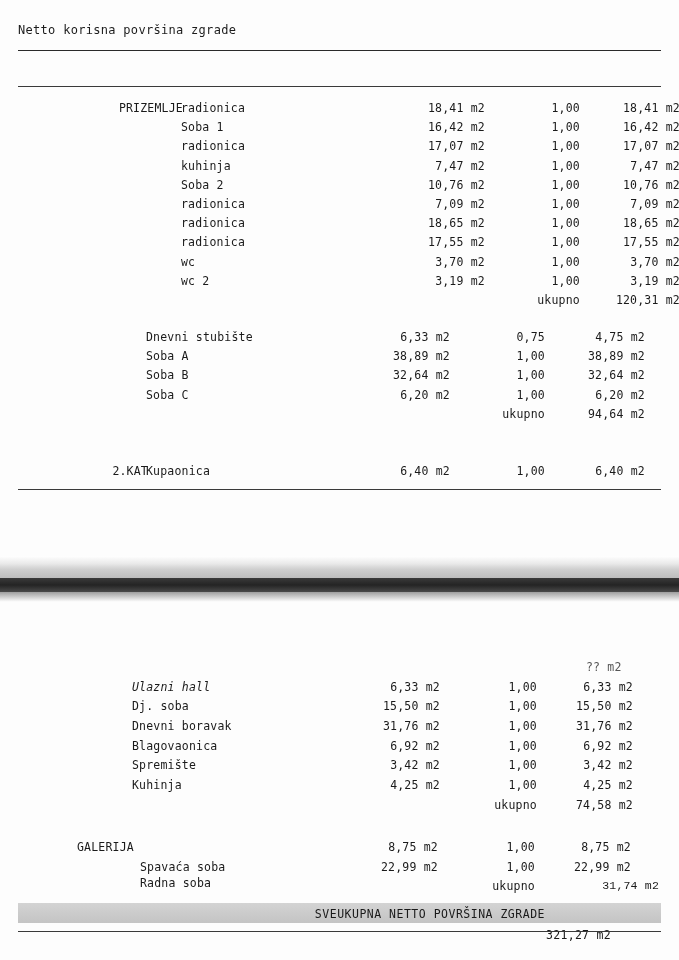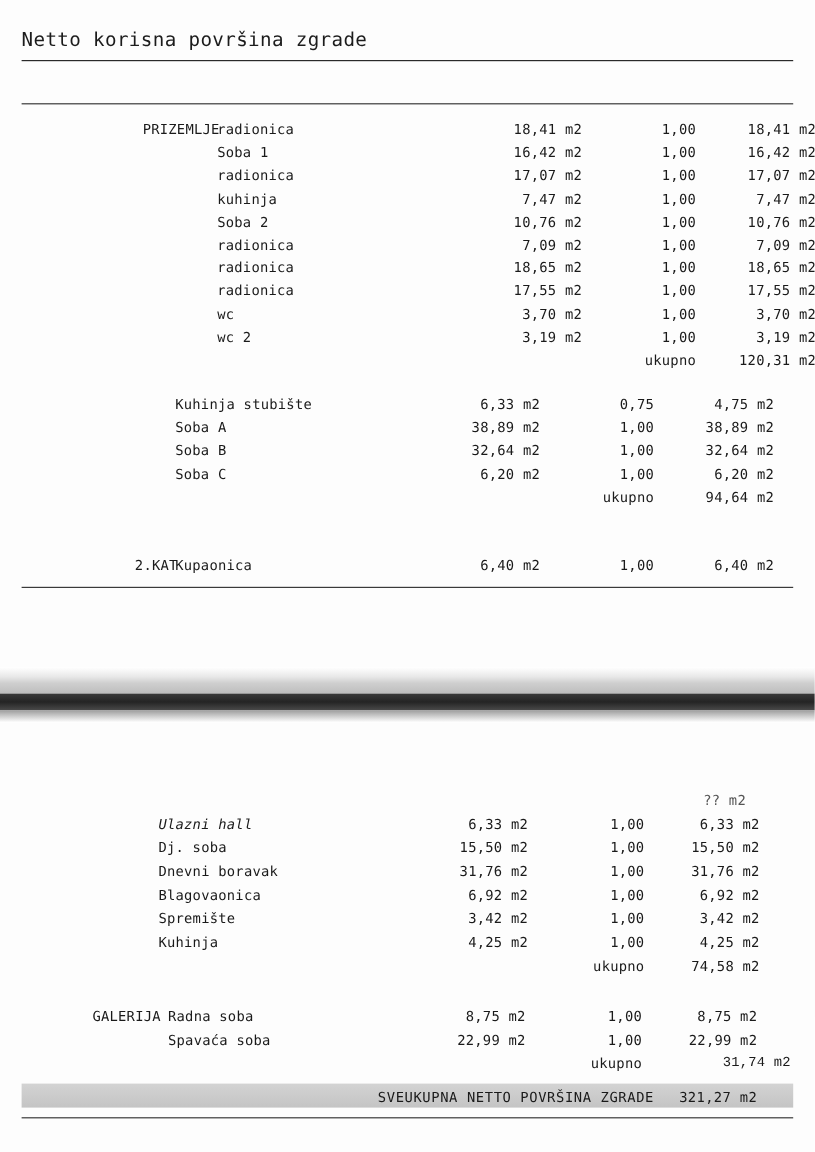--- a/index.html
+++ b/index.html
@@ -20,21 +20,21 @@
     width: 679px;
     height: 960px;
     background: #fdfdfd;
   }
 
   
   .doc-title {
     position: absolute;
     left: 18px;
     top: 23px;
-    font-size: 16px;
+    font-size: 12px;
     letter-spacing: 0.3px;
     color: #1c1c1c;
   }
 
   .rule {
     position: absolute;
     background: #2a2a2a;
     height: 1px;
   }
   .rule.thin { height: 1px; background: #3a3a3a; }
@@ -135,23 +135,24 @@
     left: 300px;
     width: 245px;
     text-align: right;
     font-size: 11.5px;
     letter-spacing: 0.5px;
   }
   .total-value {
     position: absolute;
     left: 540px;
     width: 105px;
-    text-align: right;
+    text-align: center;
     font-size: 11.5px;
     letter-spacing: 0.3px;
+    margin-top: 21px;
   }
   .bottom-rule {
     position: absolute;
     left: 18px;
     width: 643px;
     height: 1px;
     background: #3a3a3a;
   }
 </style>
 </head>
@@ -229,21 +230,21 @@
       <div class="c-calc">3,19 m2</div>
     </div>
     <div class="row">
       <div class="subtotal-label">ukupno</div>
       <div class="c-calc">120,31 m2</div>
     </div>
   </div>
 
   <div class="table" style="top:330px;">
     <div class="row">
-      <div class="c-name">Kuhinja stubište</div>
+      <div class="c-name">Dnevni stubište</div>
       <div class="c-measure">6,33 m2</div>
       <div class="c-coef">0,75</div>
       <div class="c-calc">4,75 m2</div>
     </div>
     <div class="row">
       <div class="c-name">Soba A</div>
       <div class="c-measure">38,89 m2</div>
       <div class="c-coef">1,00</div>
       <div class="c-calc">38,89 m2</div>
     </div>
@@ -322,21 +323,21 @@
     </div>
     <div class="row" style="height:19.7px;">
       <div class="subtotal-label" style="left:440px;">ukupno</div>
       <div class="c-calc" style="left:528px;">74,58 m2</div>
     </div>
   </div>
 
   <div class="table" style="top:840px;">
     <div class="row" style="height:19.7px;">
       <div class="c-group" style="right:545px;">GALERIJA</div>
-      <div class="c-name" style="left:140px;">Radna soba</div>
+      <div class="c-name" style="left:140px;margin-top:36px;">Radna soba</div>
       <div class="c-measure" style="left:288px;">8,75 m2</div>
       <div class="c-coef" style="left:438px;">1,00</div>
       <div class="c-calc" style="left:526px;">8,75 m2</div>
     </div>
     <div class="row" style="height:19.7px;">
       <div class="c-name" style="left:140px;">Spavaća soba</div>
       <div class="c-measure" style="left:288px;">22,99 m2</div>
       <div class="c-coef" style="left:438px;">1,00</div>
       <div class="c-calc" style="left:526px;">22,99 m2</div>
     </div>

